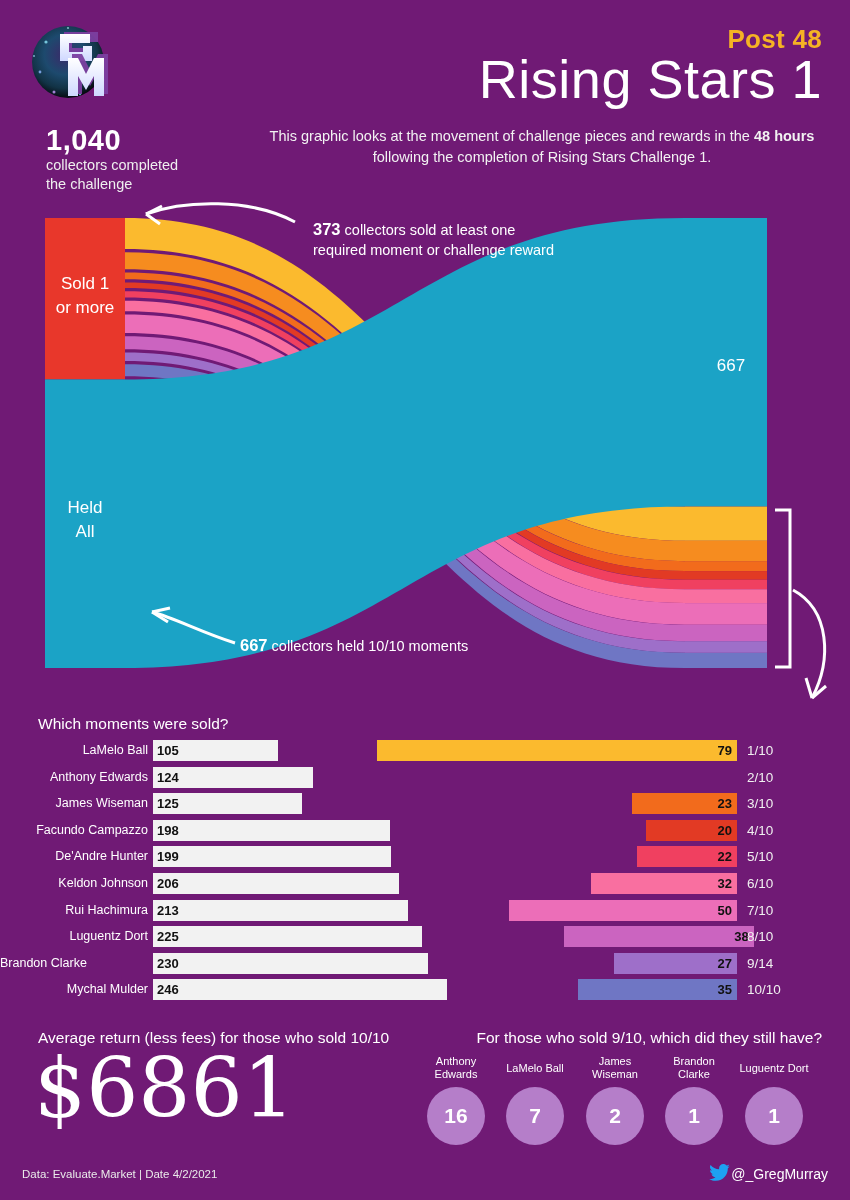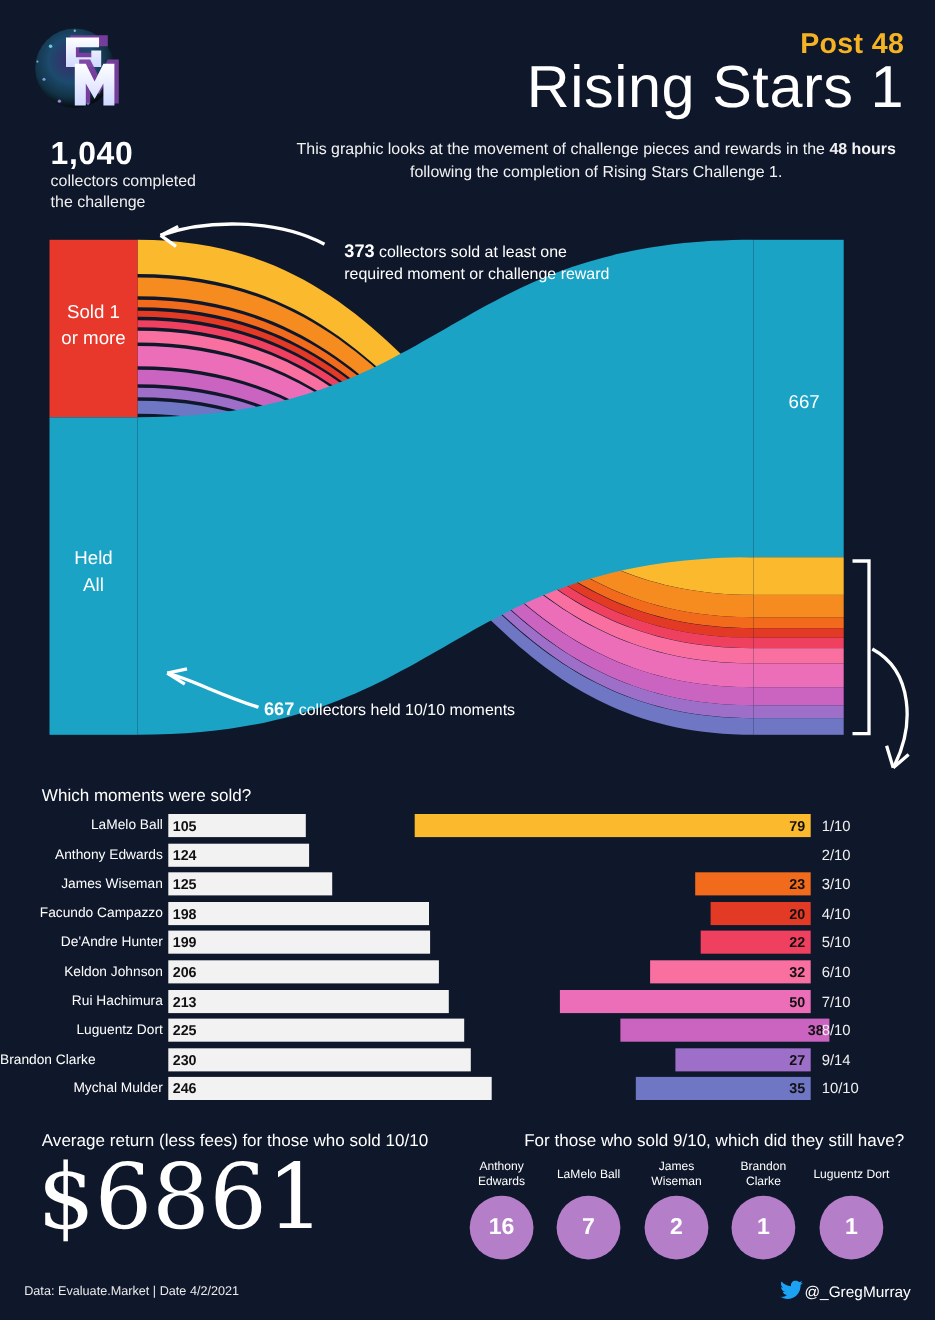--- a/index.html
+++ b/index.html
@@ -1,17 +1,17 @@
 <!DOCTYPE html>
 <html><head>
 <meta charset="utf-8">
 <style>
   html,body{margin:0;padding:0;background:#000;}
   body{width:850px;height:1200px;overflow:hidden;font-family:"Liberation Sans",sans-serif;color:#fff;}
-  #root{position:relative;width:850px;height:1200px;background:#0f172a;}
+  #root{position:relative;width:850px;height:1200px;background:#701a75;}
 
   
   .logo{position:absolute;left:18px;top:12px;width:100px;height:100px;}
   .post-num{position:absolute;right:28px;top:24px;font-size:26px;font-weight:bold;color:#F5B324;letter-spacing:.3px;}
   .title{position:absolute;right:28px;top:52px;font-size:54px;font-weight:300;color:#fff;letter-spacing:.5px;line-height:1;}
   .subtitle{position:absolute;right:28px;top:126px;width:560px;text-align:center;font-size:14.5px;line-height:1.45;color:#f2f2f2;}
   .subtitle b{font-weight:bold;}
 
   .bignum{position:absolute;left:46px;top:124px;font-size:29px;font-weight:bold;letter-spacing:.5px;}
   .bignum-sub{position:absolute;left:46px;top:156px;font-size:14.5px;line-height:1.32;color:#efefef;width:170px;}
@@ -172,21 +172,21 @@
 
   <div id="sold-chart">
       <div class="barrow" style="left: 0px; top: 740px; width: 447px;">
         <span class="blabel" style="right: 299px; left: 0px; width: 148px; text-align: right;">LaMelo Ball</span>
         <div class="bbar" style="left: 153px; width: 125.488px; background: rgb(242, 242, 242);">
           <span class="bval">105</span>
         </div>
       </div>
       <div class="barrow" style="left: 0px; top: 766.6px; width: 447px;">
         <span class="blabel" style="right: 299px; left: 0px; width: 148px; text-align: right;">Anthony Edwards</span>
-        <div class="bbar" style="left: 153px; width: 128px; background: rgb(242, 242, 242);">
+        <div class="bbar" style="left: 153px; width: 160px; background: rgb(242, 242, 242);">
           <span class="bval">124</span>
         </div>
       </div>
       <div class="barrow" style="left: 0px; top: 793.2px; width: 447px;">
         <span class="blabel" style="right: 299px; left: 0px; width: 148px; text-align: right;">James Wiseman</span>
         <div class="bbar" style="left: 153px; width: 149.39px; background: rgb(242, 242, 242);">
           <span class="bval">125</span>
         </div>
       </div>
       <div class="barrow" style="left: 0px; top: 819.8px; width: 447px;">

